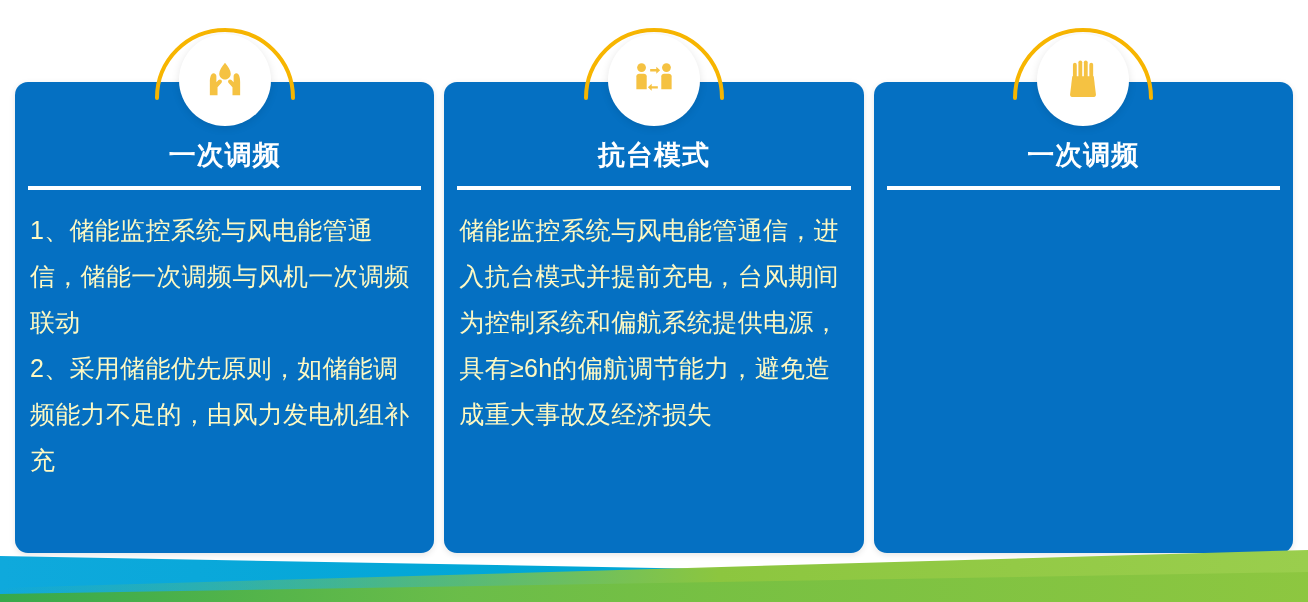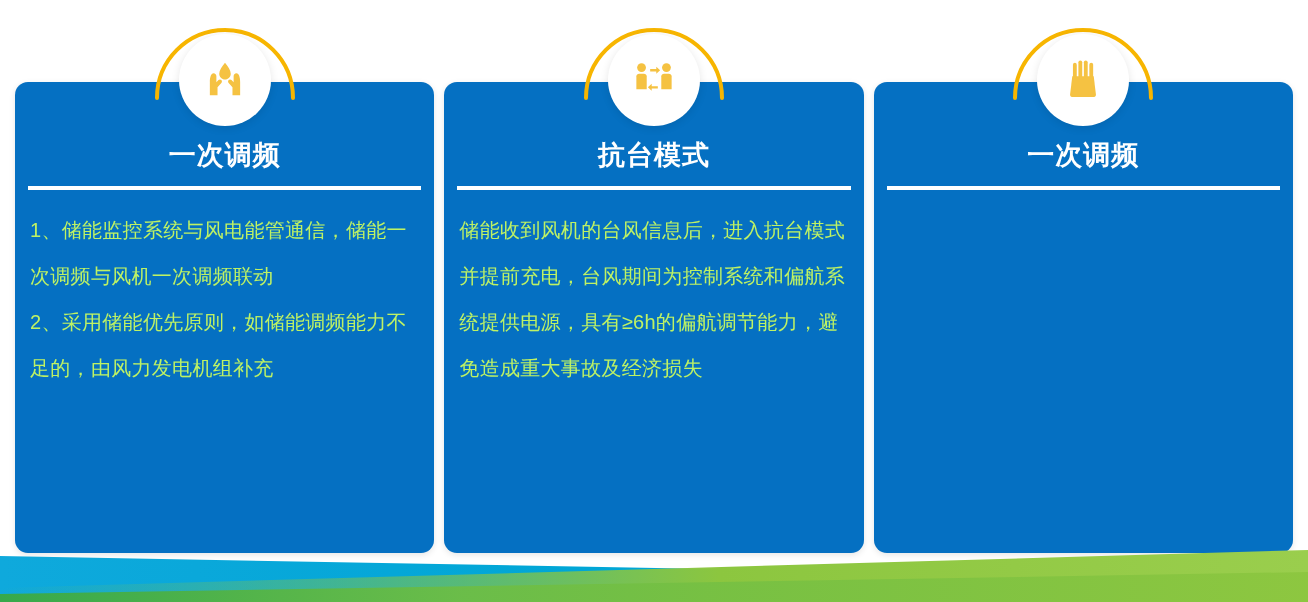--- a/index.html
+++ b/index.html
@@ -86,22 +86,22 @@
 
   .divider {
     margin: 10px 13px 0 13px;
     height: 4px;
     background: #ffffff;
     flex: 0 0 auto;
   }
 
   .card-body {
     padding: 17px 14px 10px 15px;
-    color: #bef264;
-    font-size: 20px;
+    color: #fef9c3;
+    font-size: 25px;
     line-height: 46px;
     letter-spacing: 0.3px;
     white-space: pre-line;
     word-break: break-all;
   }
 
   
   #wave {
     position: absolute;
     left: 0;
@@ -148,21 +148,21 @@
             <path d="M5.6 20c0-1.6 1.3-2.6 2.9-2.6h5c1.6 0 2.9 1 2.9 2.6v13.6H5.6z"></path>
             <circle cx="37" cy="11" r="4.6"></circle>
             <path d="M31.6 20c0-1.6 1.3-2.6 2.9-2.6h5c1.6 0 2.9 1 2.9 2.6v13.6h-10.8z"></path>
             <path d="M20 12.6h6.4v-2.4l4 3.6-4 3.6v-2.4H20z"></path>
             <path d="M28 30.4h-6.4v-2.4l-4 3.6 4 3.6v-2.4H28z"></path>
           </g>
         </svg>
       </div>
       <div class="card-title">抗台模式</div>
       <div class="divider"></div>
-      <div class="card-body">储能收到风机的台风信息后，进入抗台模式并提前充电，台风期间为控制系统和偏航系统提供电源，具有≥6h的偏航调节能力，避免造成重大事故及经济损失</div>
+      <div class="card-body">储能监控系统与风电能管通信，进入抗台模式并提前充电，台风期间为控制系统和偏航系统提供电源，具有≥6h的偏航调节能力，避免造成重大事故及经济损失</div>
     </div>
 
     <div class="card">
       <svg class="arc" viewBox="0 0 152 152">
         <path d="M8 90 A 68 68 0 0 1 144 90" fill="none" stroke="#f7b500" stroke-width="4" stroke-linecap="round"></path>
       </svg>
       <div class="icon-bubble">
         <svg viewBox="0 0 48 48">
           <g fill="#f5c242">
             <rect x="13.5" y="6" width="4" height="17" rx="2"></rect>

